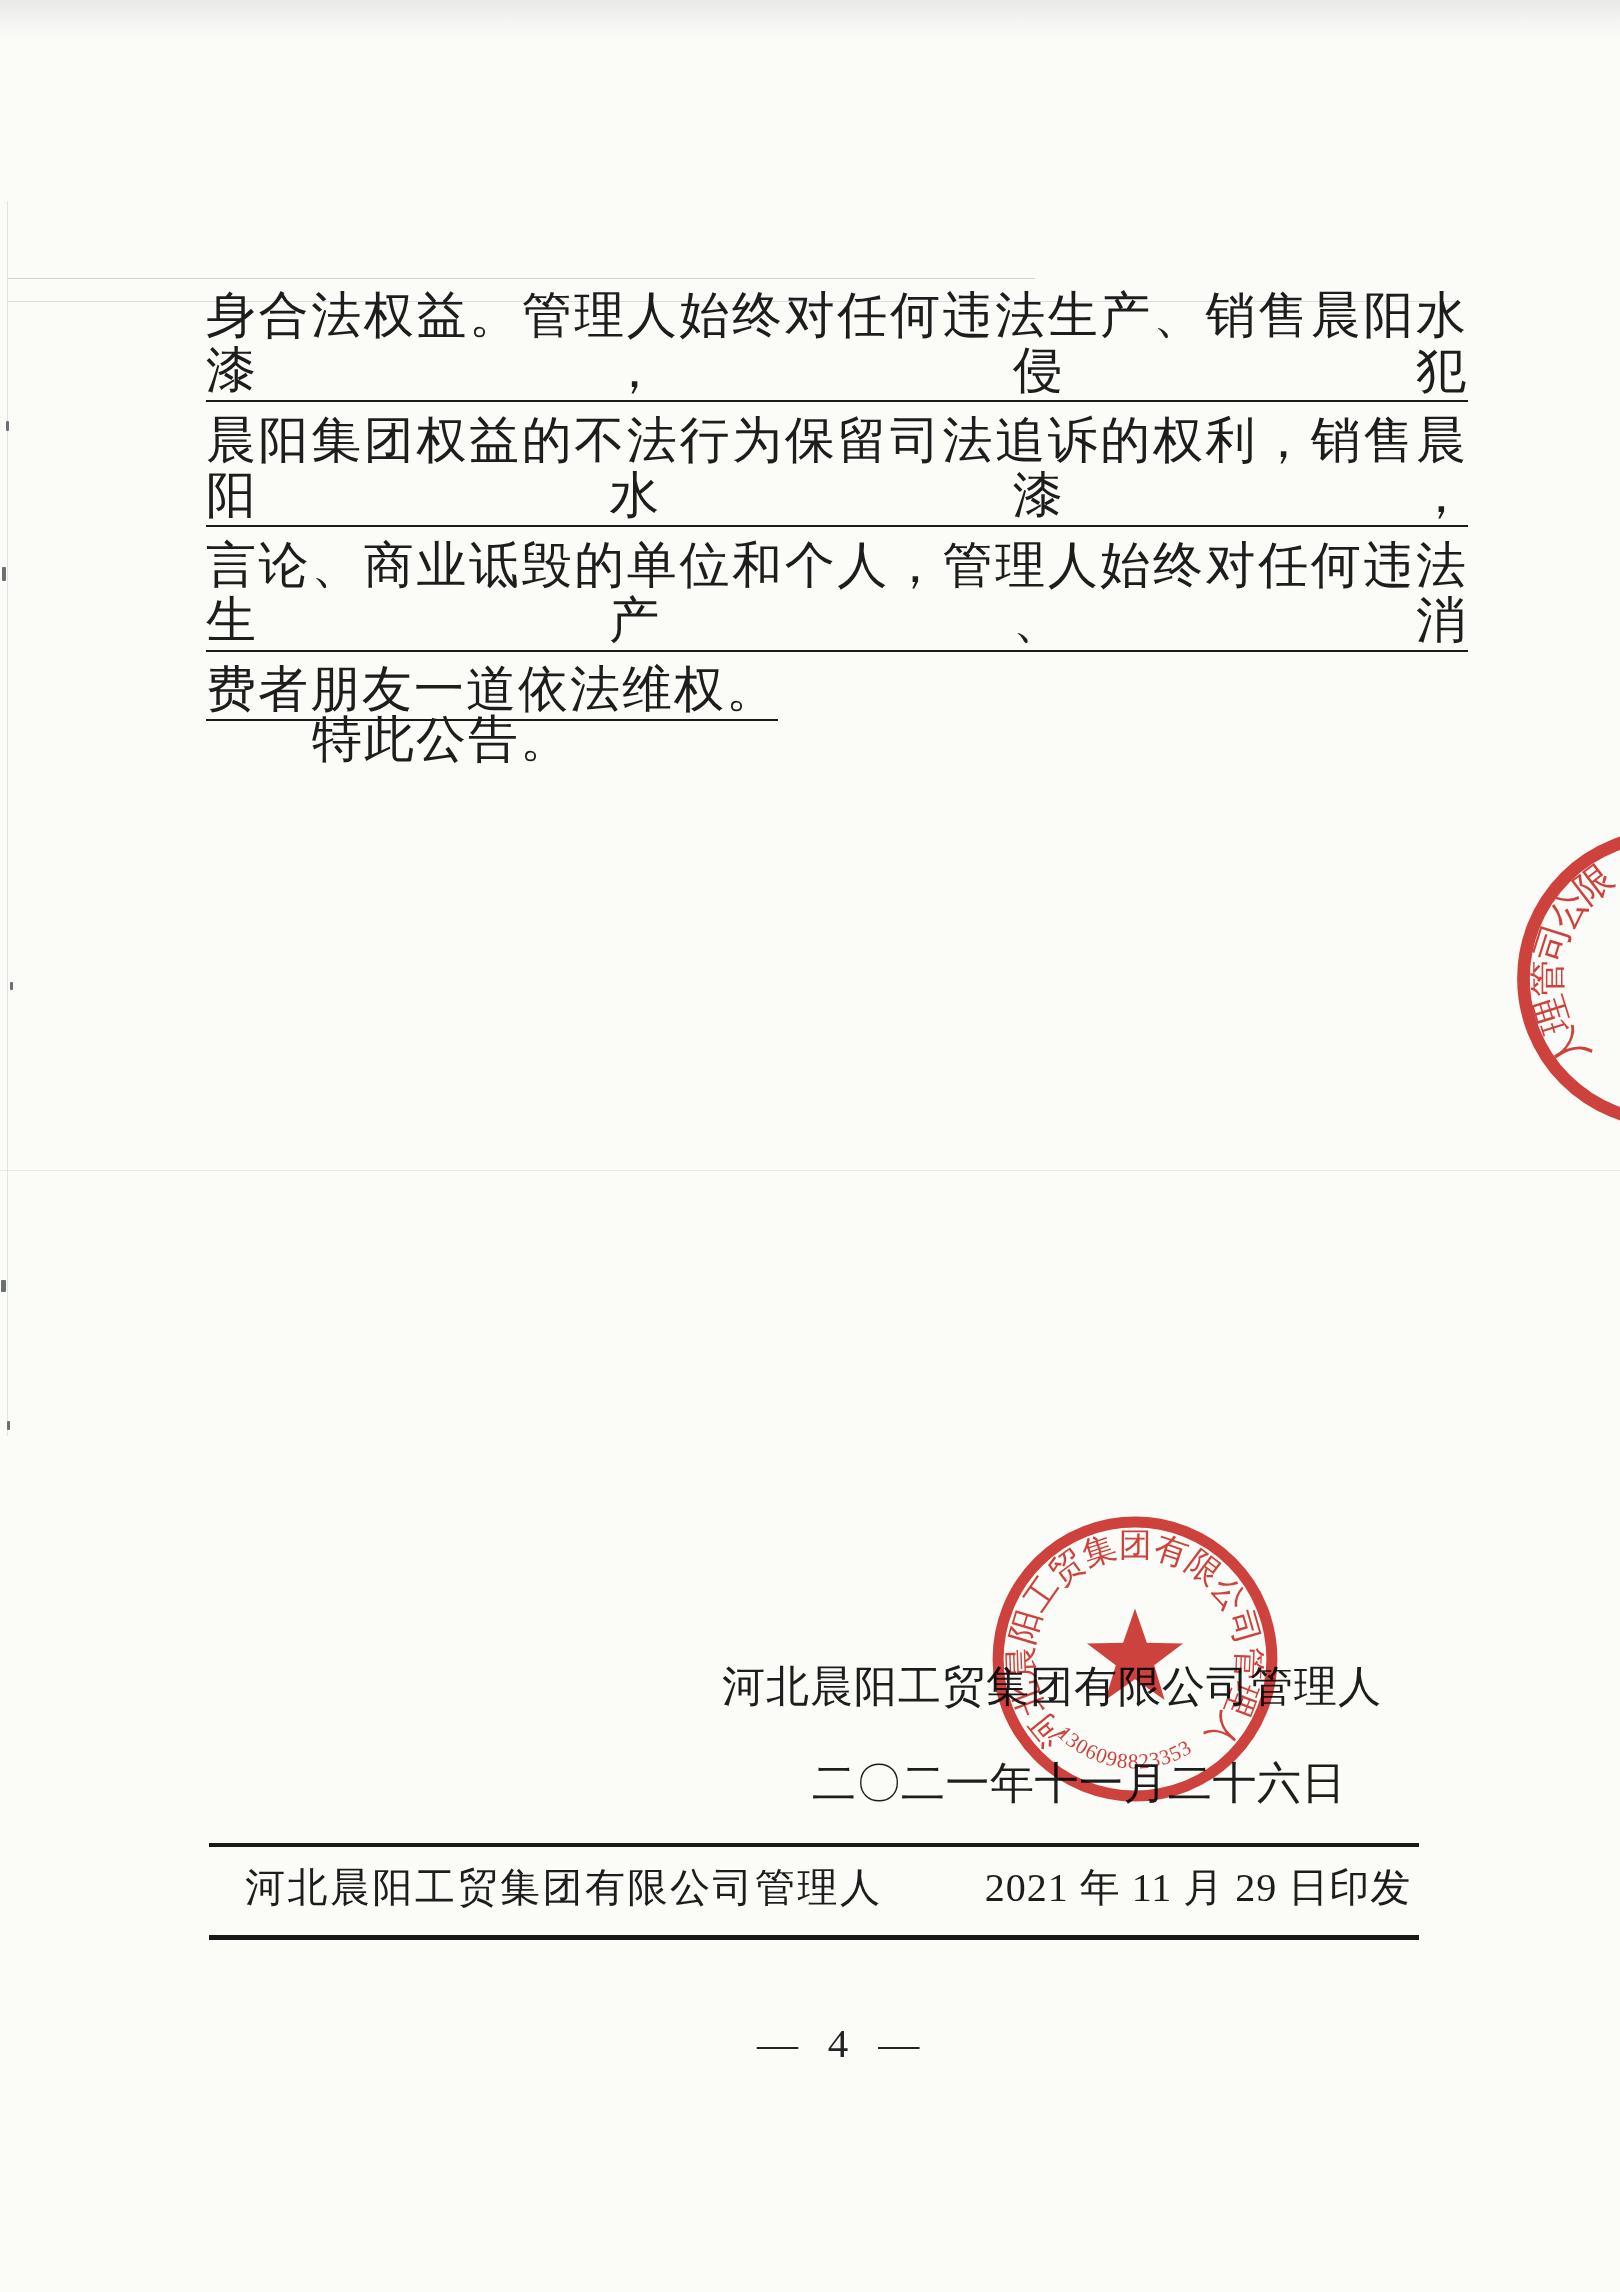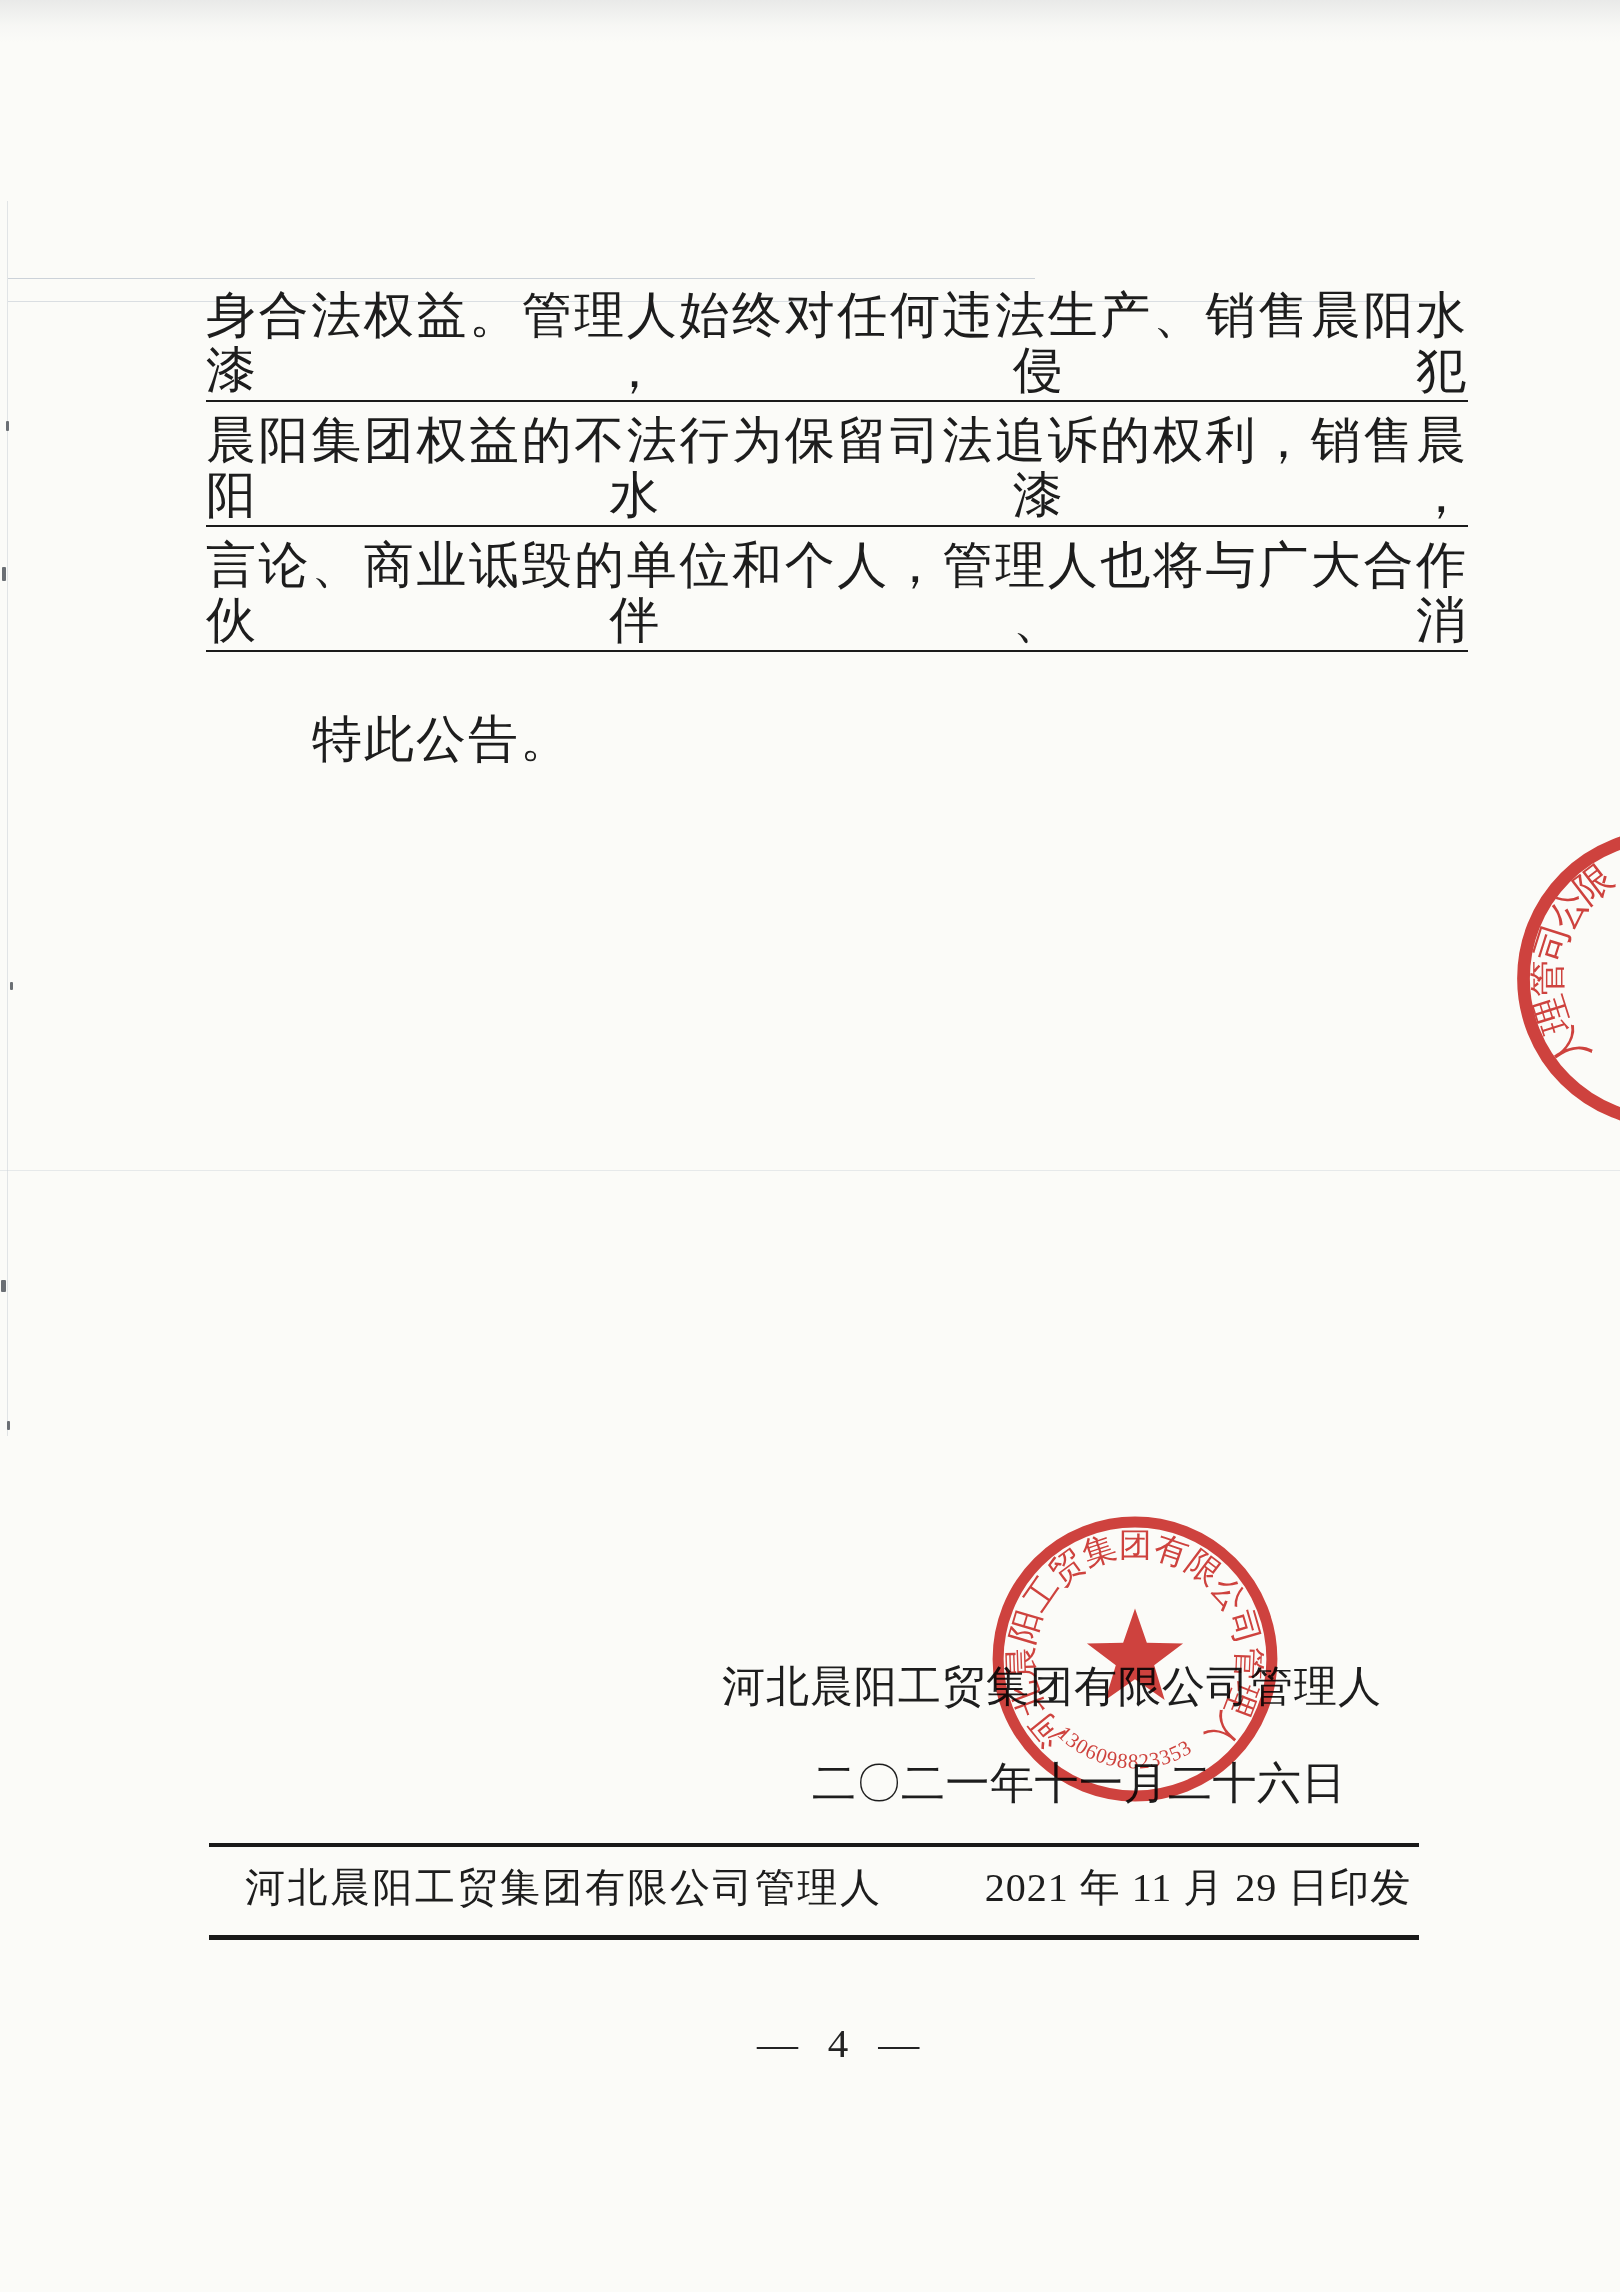--- a/index.html
+++ b/index.html
@@ -87,22 +87,23 @@
   <div class="abs speck" style="left:6.9px;top:1421px;width:2.9px;height:8.8px;"></div>
 
   <div class="abs body-text">
     <div class="body-line">
         <span class="u">身合法权益。管理人始终对任何违法生产、销售晨阳水漆，侵犯</span>
       </div>
     <div class="body-line">
         <span class="u">晨阳集团权益的不法行为保留司法追诉的权利，销售晨阳水漆，</span>
       </div>
     <div class="body-line">
-        <span class="u">言论、商业诋毁的单位和个人，管理人也将与广大合作伙伴、消</span>
+        <span class="u">言论、商业诋毁的单位和个人，管理人始终对任何违法生产、消</span>
       </div>
+    <div class="body-line short"><span class="u">费者朋友一道依法维权。</span></div>
   </div>
 
   <div class="abs closing">特此公告。</div>
 
   <svg class="abs seal seal-edge" width="333" height="333" viewBox="0 0 340 340" aria-hidden="true">
     <circle cx="170" cy="170" r="146" fill="none" stroke="currentColor" stroke-width="13"></circle>
     <g fill="currentColor" font-size="38" text-anchor="middle" dominant-baseline="central">
       <text x="95.7" y="73.3" transform="rotate(322.5 95.7 73.3)">限</text>
       <text x="70.1" y="100" transform="rotate(305 70.1 100)">公</text>
       <text x="53.6" y="133.3" transform="rotate(287.5 53.6 133.3)">司</text>

